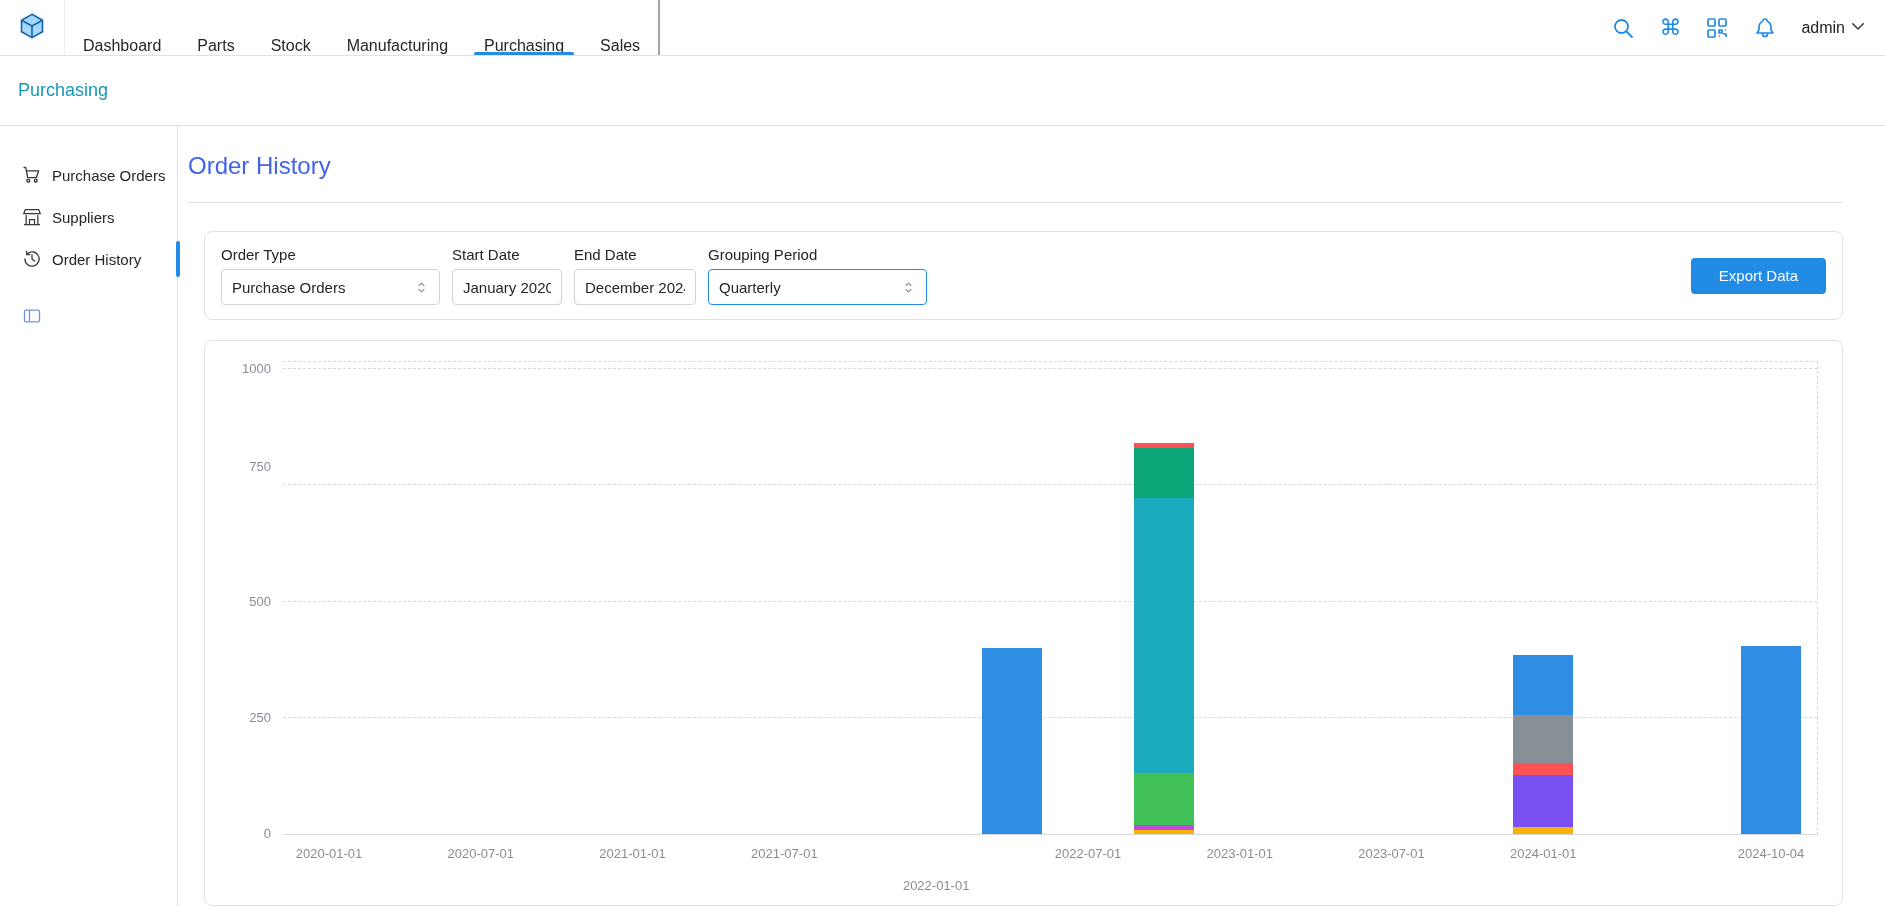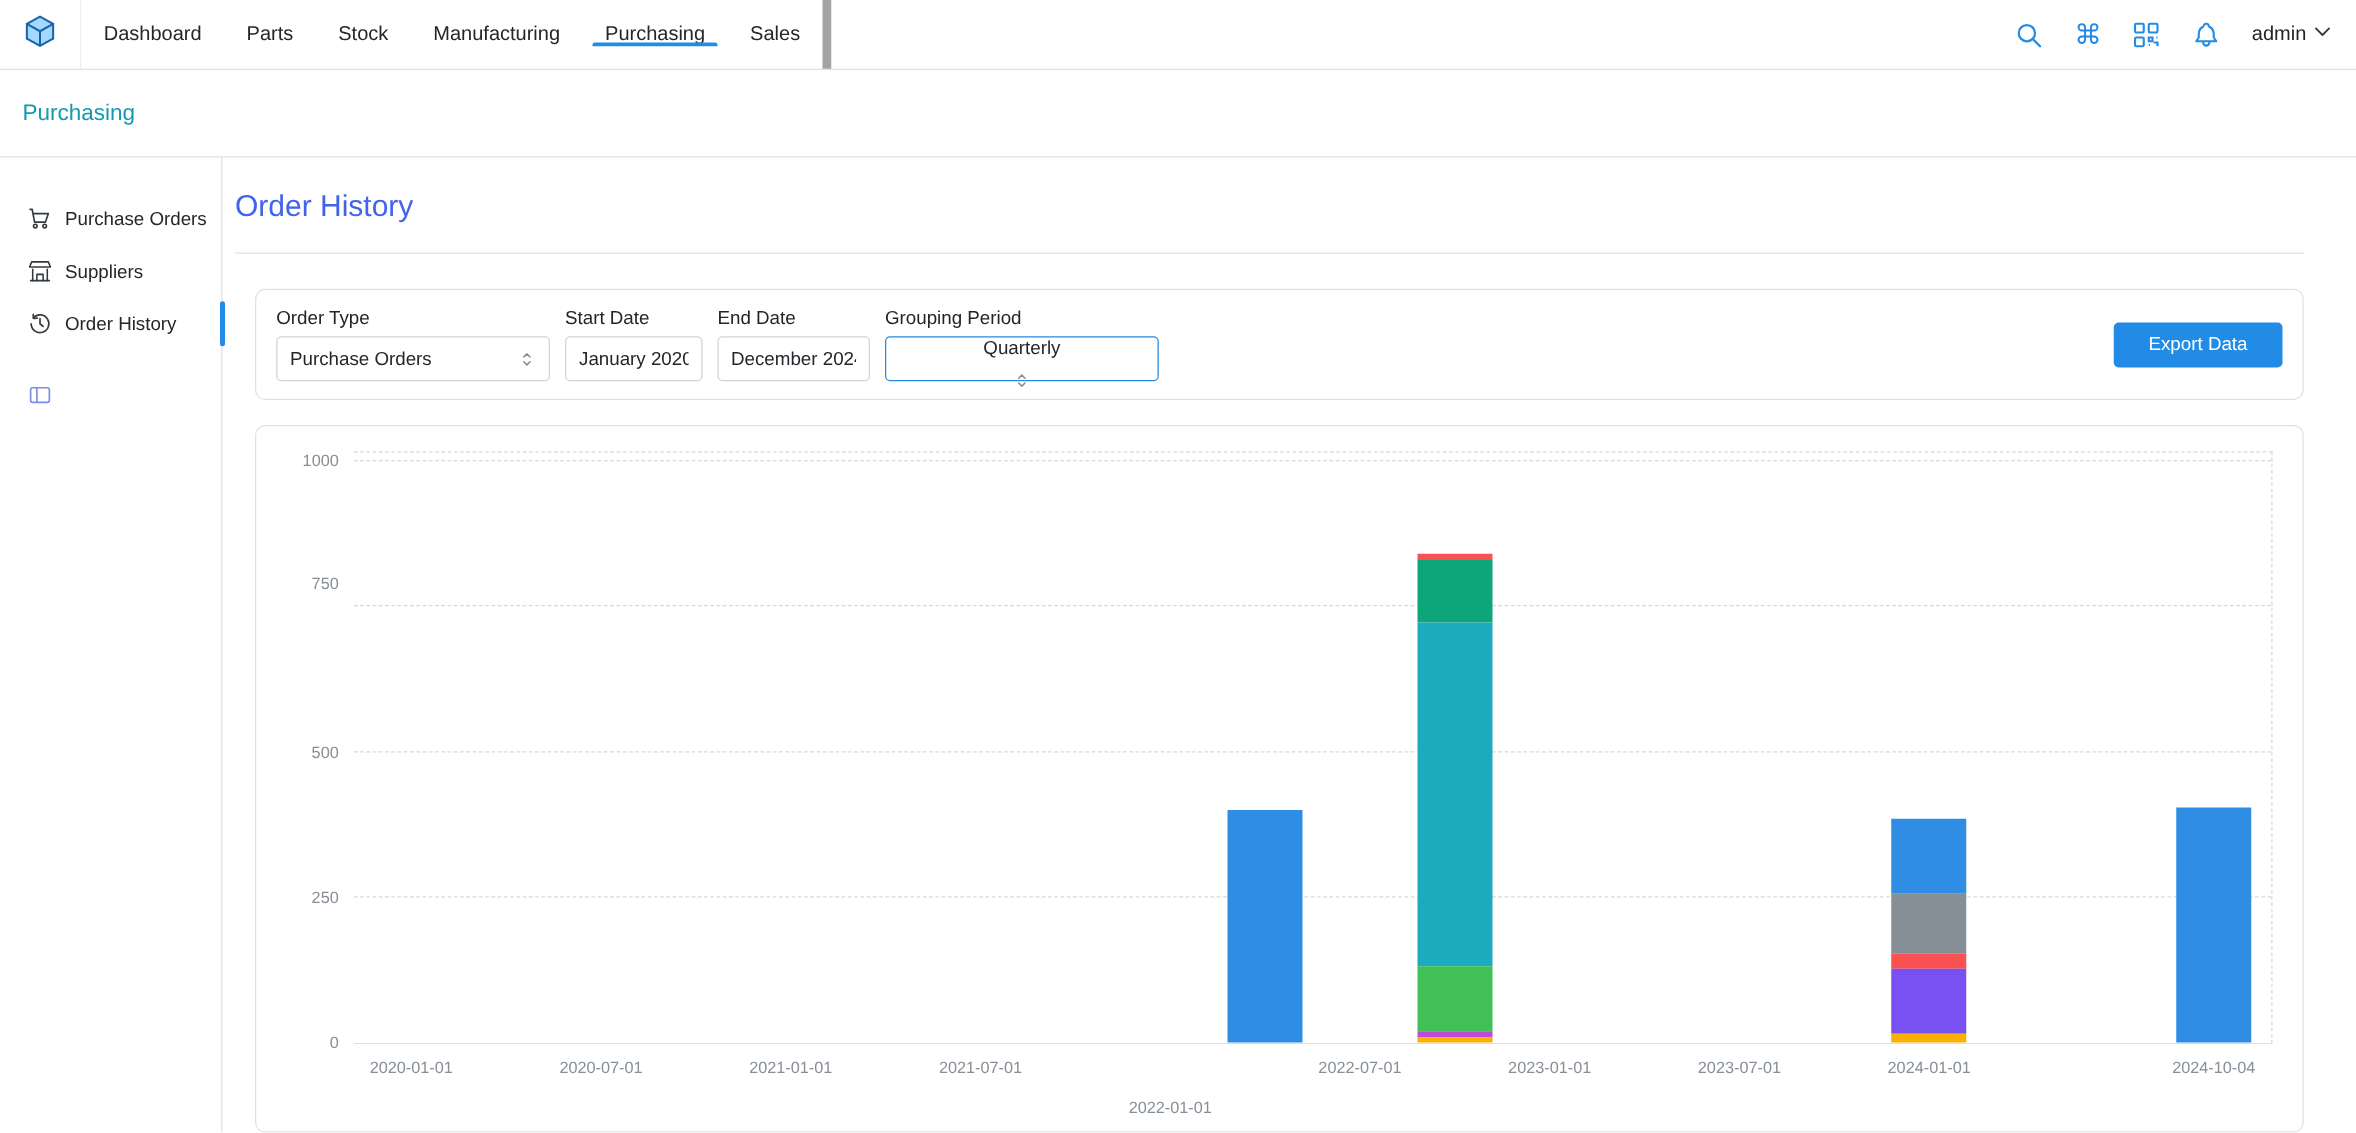--- a/index.html
+++ b/index.html
@@ -3,22 +3,22 @@
 <meta charset="utf-8">
 <style>
   * { box-sizing: border-box; margin: 0; padding: 0; }
   html,body { width:1885px; height:906px; overflow:hidden; background:#fff;
     font-family:"Liberation Sans","DejaVu Sans",sans-serif; color:#212529; }
 
   
   .navbar { height:56px; display:flex; align-items:center; padding:0 18px;
     border-bottom:1px solid #dee2e6; background:#fff; }
   .brand { display:flex; align-items:center; margin-right:18px; }
-  .tabs { display:flex; align-items:center; height:100%;
-    border-left:1px solid #eceff1; border-right:7px solid #a3a3a3; }
+  .tabs { display:flex; align-items:flex-end; height:100%;
+    border-left:1px solid #eceff1; border-right:2px solid #a3a3a3; }
   .tab { position:relative; display:flex; align-items:center; padding:0 18px;
     font-size:16px; color:#25262b; cursor:pointer; white-space:nowrap; }
   .tab.active::after { content:''; position:absolute; left:8px; right:8px; bottom:0;
     height:3px; background:#228be6; border-radius:2px 2px 0 0; }
   .nav-right { margin-left:auto; display:flex; align-items:center; gap:24px; }
   .nav-icon { display:flex; align-items:center; color:#228be6; cursor:pointer; }
   .cmd-glyph { font-size:22px; line-height:1; color:#228be6; }
   .userbox { display:flex; align-items:center; gap:4px; cursor:pointer; }
   .username { font-size:16px; color:#212529; }
 
@@ -50,21 +50,21 @@
   .control { height:36px; border:1px solid #ced4da; border-radius:4px; background:#fff;
     display:flex; align-items:center; padding:0 10px; font-size:15px; color:#25262b; }
   .control input { border:none; outline:none; font-size:15px; width:100%;
     font-family:inherit; color:#25262b; background:transparent; }
   .selectbox { justify-content:space-between; gap:10px; cursor:pointer; }
   .selectbox .sel-text { white-space:nowrap; }
   .selectbox.focused { border:1px solid #228be6; }
   .w-ordertype { width:219px; }
   .w-start { width:110px; }
   .w-end { width:122px; }
-  .w-grouping { width:219px;flex-direction:column; }
+  .w-grouping { width:219px; }
   .chev-pair { color:#868e96; display:flex; }
   .export-btn { margin-left:auto; align-self:center; height:36px; padding:0 28px;
     background:#228be6; color:#fff; font-size:15px; border:none; border-radius:4px;
     cursor:pointer; font-family:inherit; }
 
   
   .chart-card { margin:20px 0 0 16px; padding:16px 20px 14px 14px; height:566px; }
   .plot-wrap { position:relative; margin-top:4px; }
   .plot { position:relative; margin-left:64px; margin-right:4px; height:474px;
     border-top:1px dashed #d5d8dc; border-right:1px dashed #d5d8dc;

